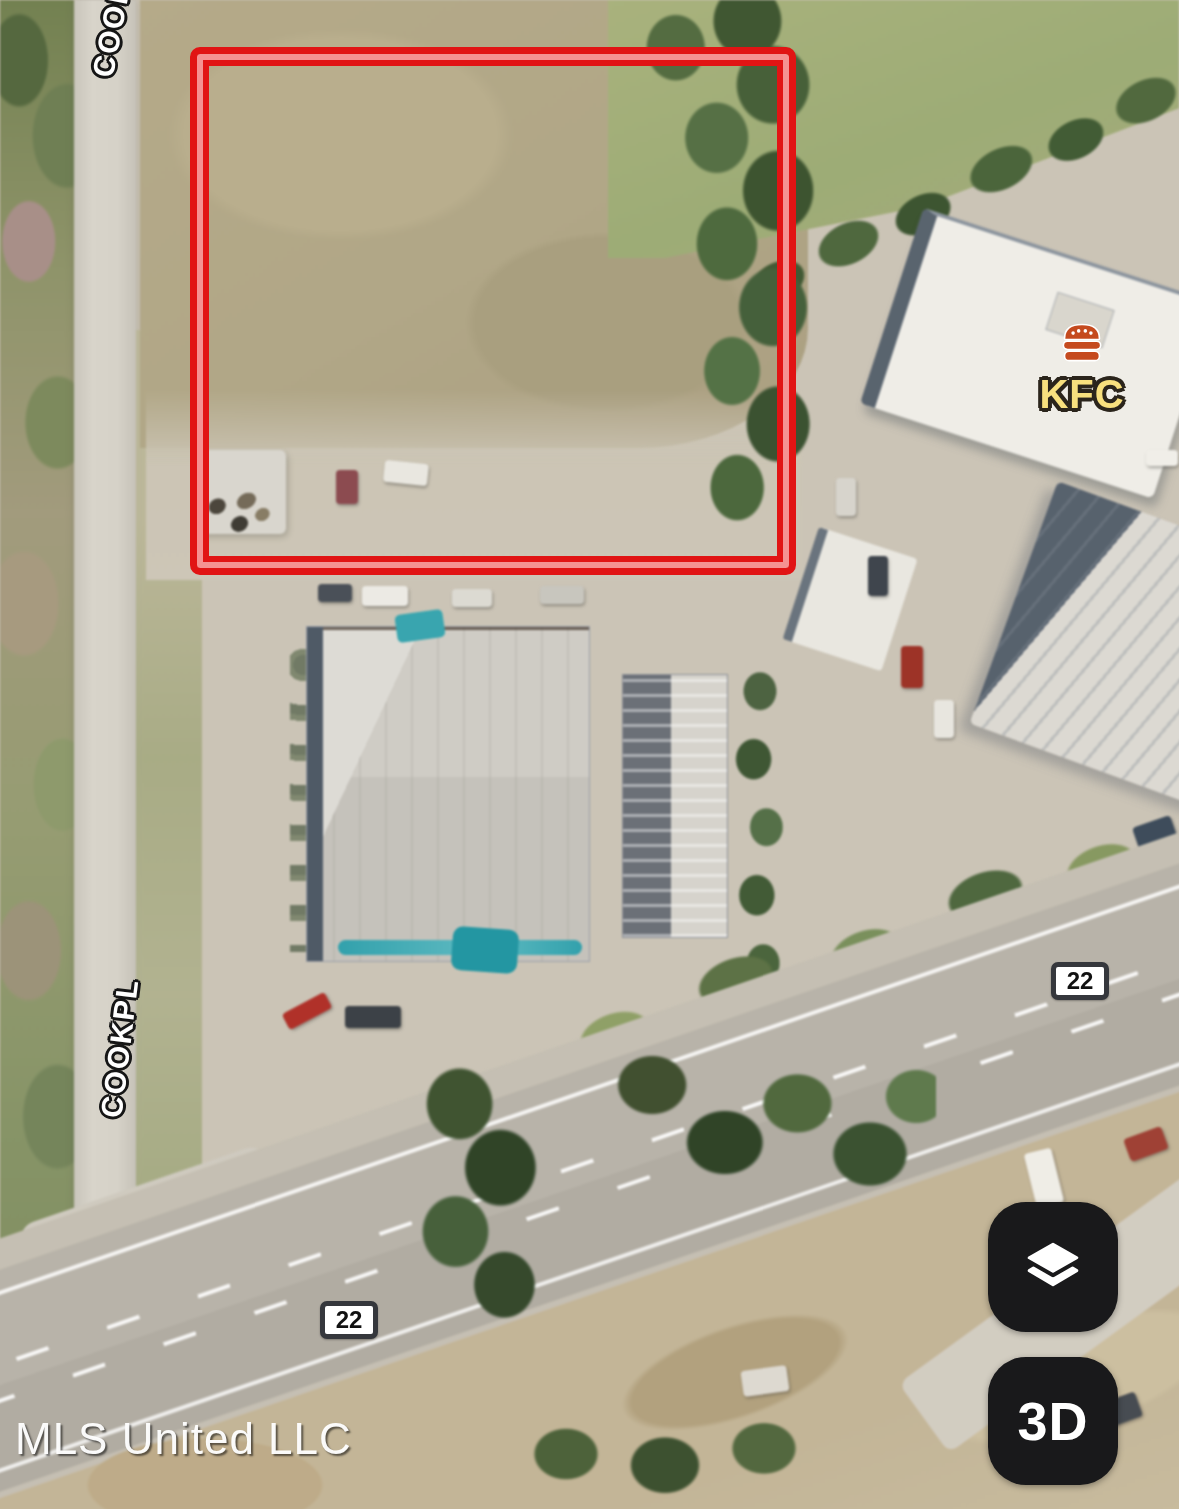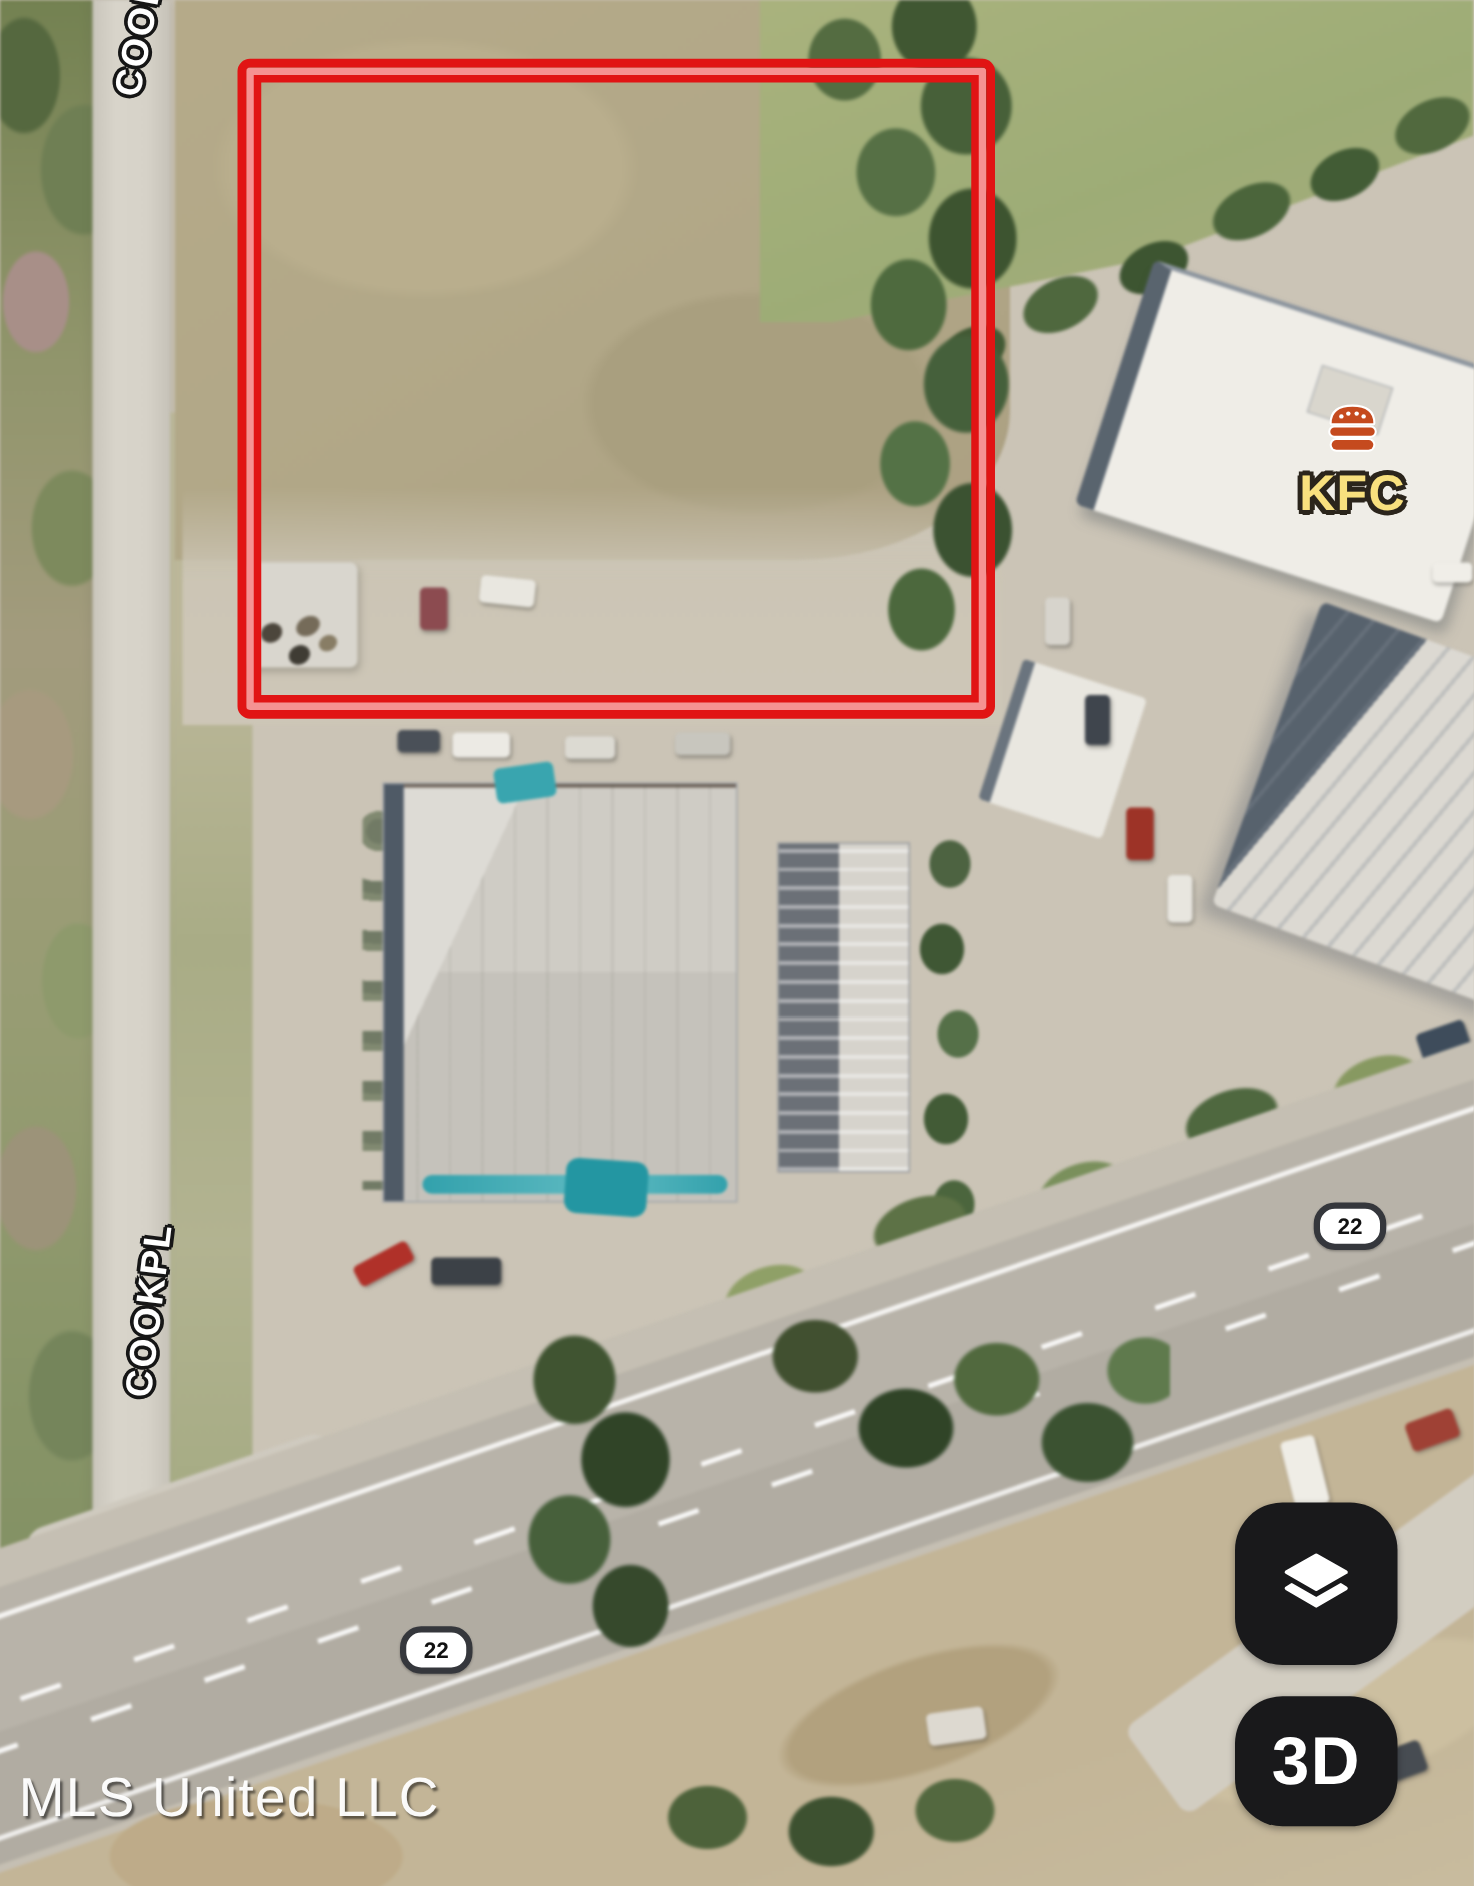--- a/index.html
+++ b/index.html
@@ -194,37 +194,37 @@
   .road-label-bottom { left:20px; top:1028px; transform:rotate(-83deg); }
 
   .poi { position:absolute; left:1036px; top:322px; width:92px; height:100px;
     display:flex; flex-direction:column; align-items:center; gap:6px; }
   .poi-label { font-weight:800; font-size:40px; letter-spacing:1px;
     color:var(--kfc-yellow,#f8e07e);
     text-shadow:-4px 0 0 #2b251c,4px 0 0 #2b251c,0 -4px 0 #2b251c,0 4px 0 #2b251c,
                 -3px -3px 0 #2b251c,3px -3px 0 #2b251c,-3px 3px 0 #2b251c,3px 3px 0 #2b251c; }
 
   .shield { position:absolute; width:58px; height:38px; background:#fff;
-    border:5px solid var(--shield-border,#35373c); border-radius:17px;
+    border:5px solid var(--shield-border,#35373c); border-radius:7px;
     display:flex; align-items:center; justify-content:center;
-    font-weight:700; font-size:18px; color:#111;
+    font-weight:700; font-size:24px; color:#111;
     box-shadow:0 1px 2px rgba(0,0,0,.3); }
   .shield-1 { left:1051px; top:962px; }
   .shield-2 { left:320px; top:1301px; }
 
   .watermark { position:absolute; left:15px; top:1414px;
     font-size:44px; font-weight:400; color:rgba(255,255,255,.96);
     text-shadow:2px 2px 2px rgba(0,0,0,.55); letter-spacing:1px; }
 
   .map-btn { position:absolute; left:988px; width:130px;
     background:var(--control-bg,#19191b); border:none; border-radius:38px;
     display:flex; align-items:center; justify-content:center; cursor:pointer;
     box-shadow:0 2px 6px rgba(0,0,0,.35); }
   .btn-layers { top:1202px; height:130px; }
-  .btn-3d { top:1357px; height:104px;
+  .btn-3d { top:1357px; height:128px;
     color:var(--control-fg,#fff); font-weight:800; font-size:54px; letter-spacing:1px; }
 </style>
 </head>
 <body>
 
 <div id="stage">
 
   <div id="imagery">
     <div class="p veg-left"></div>
     <div class="p road-cookpl"></div>

